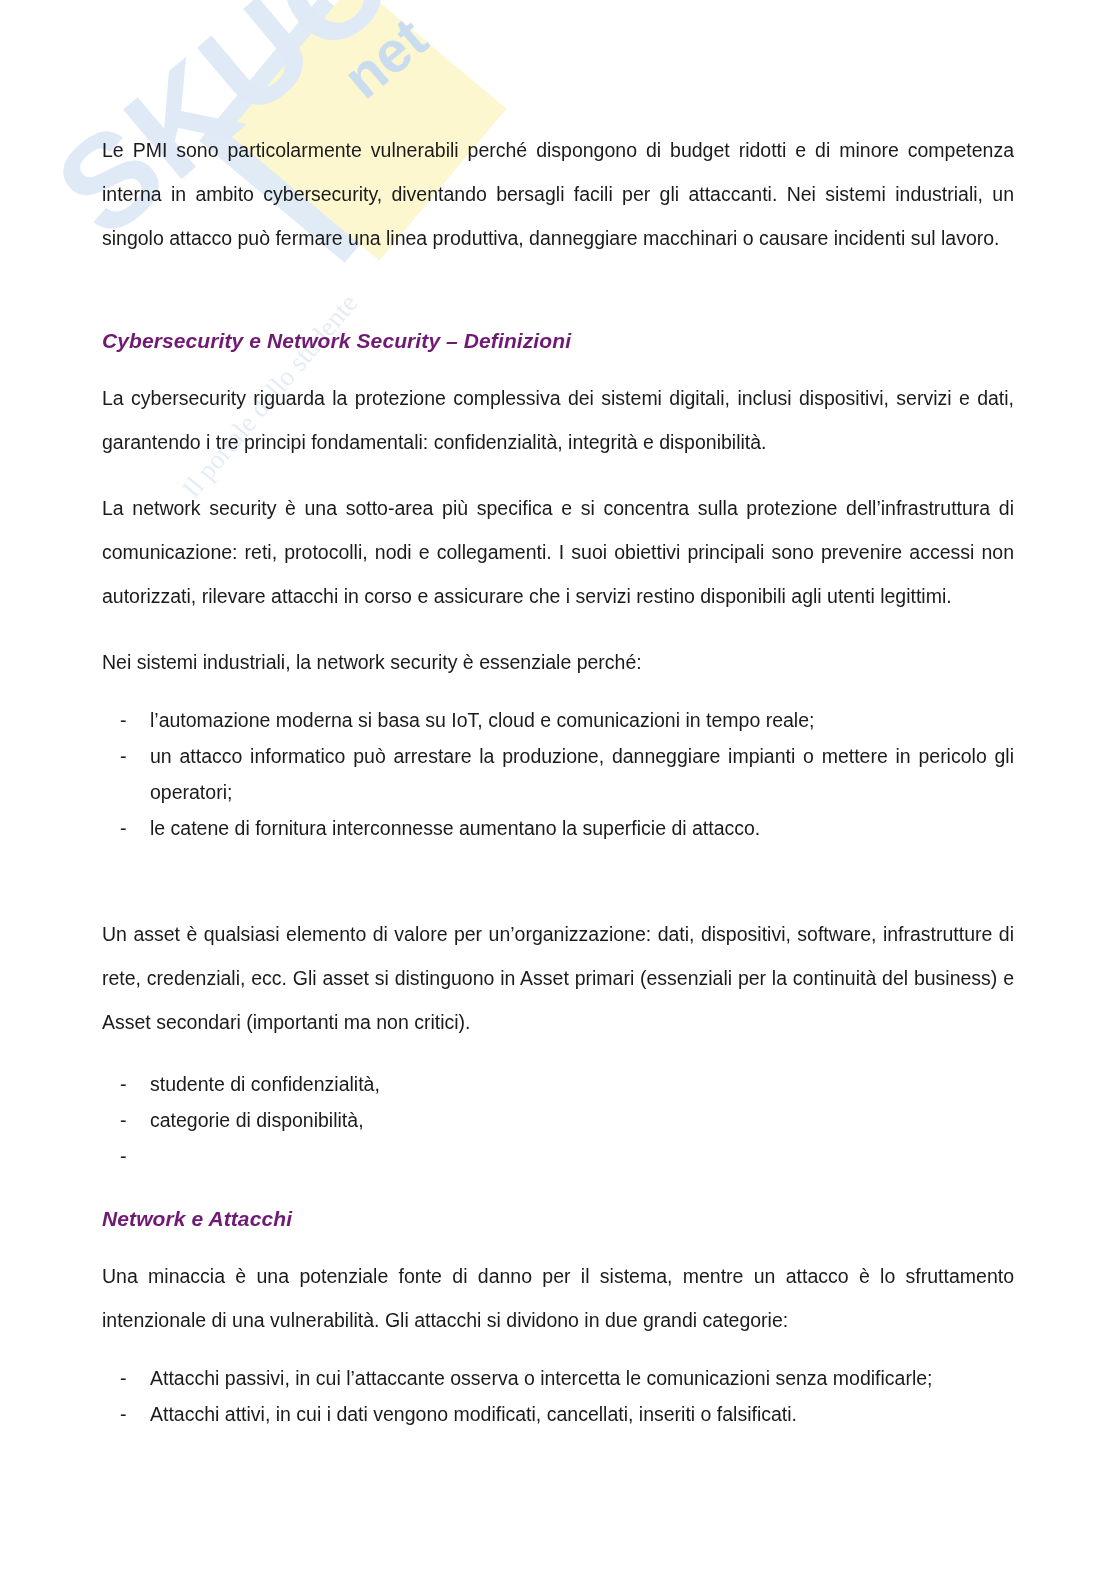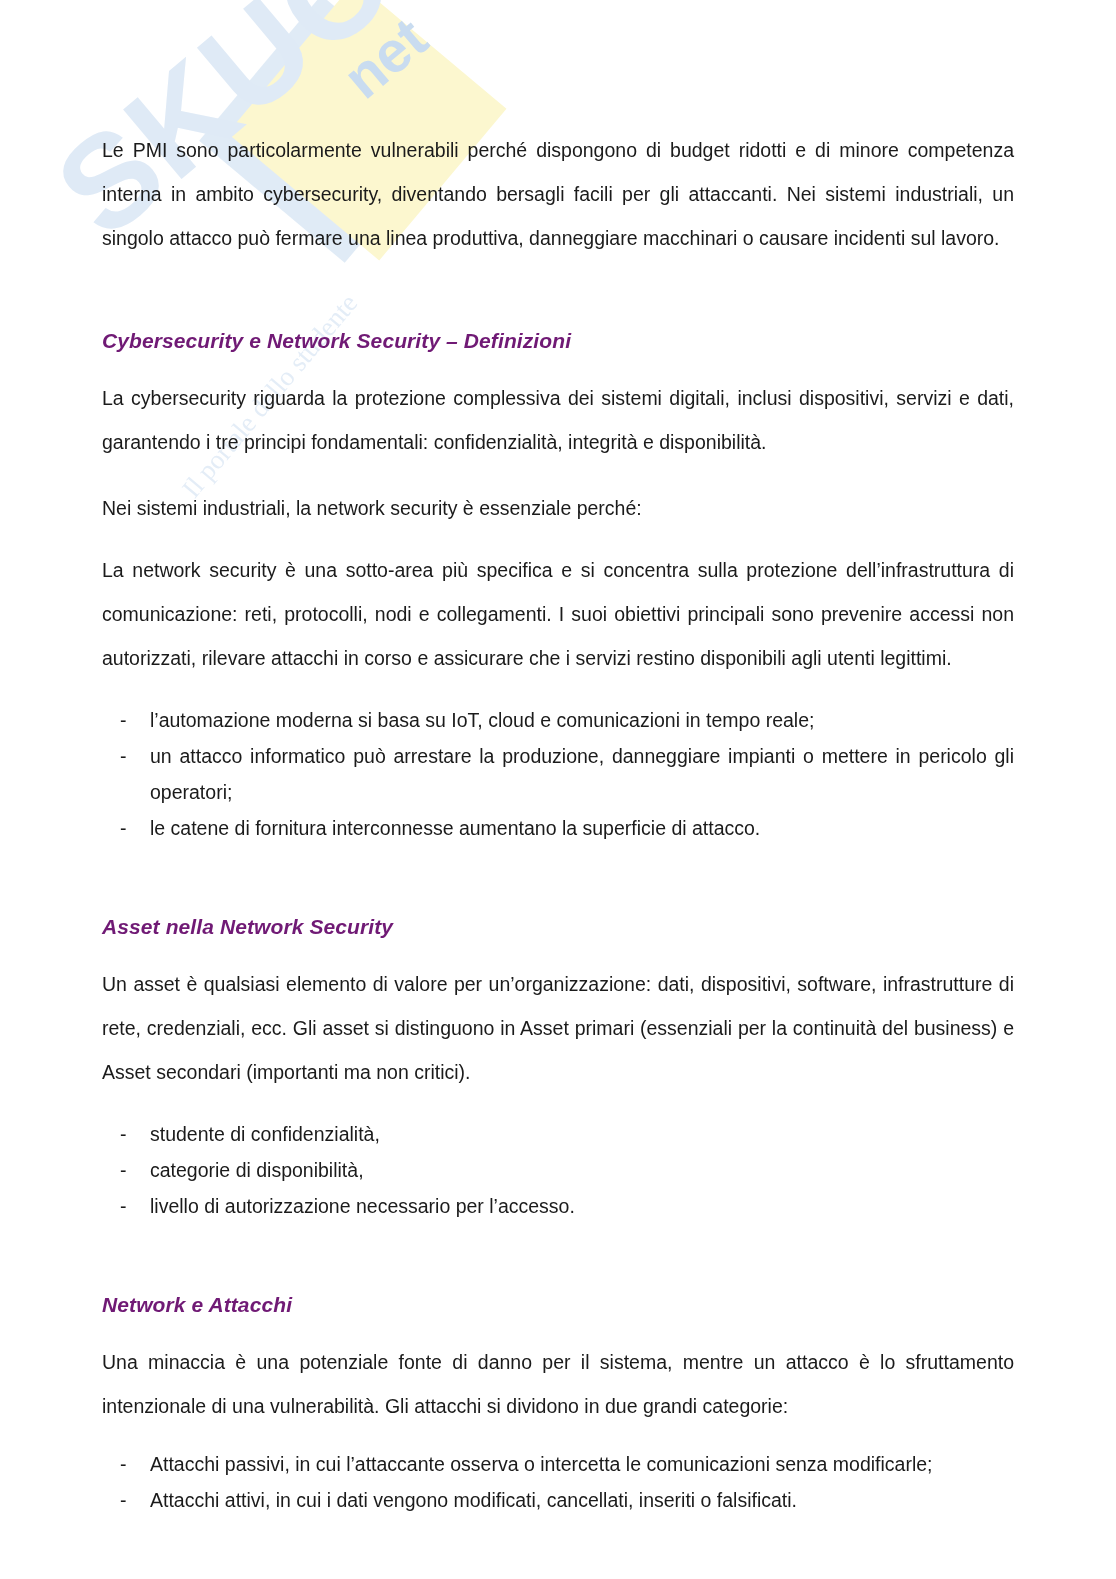--- a/index.html
+++ b/index.html
@@ -150,58 +150,56 @@
     <div class="top-pad"></div>
 
     <p class="body">Le PMI sono particolarmente vulnerabili perché dispongono di budget ridotti e di minore competenza interna in ambito cybersecurity, diventando bersagli facili per gli attaccanti. Nei sistemi industriali, un singolo attacco può fermare una linea produttiva, danneggiare macchinari o causare incidenti sul lavoro.</p>
 
     <div class="spacer-lg"></div>
 
     <h2 class="section">Cybersecurity e Network Security – Definizioni</h2>
 
     <p class="body">La cybersecurity riguarda la protezione complessiva dei sistemi digitali, inclusi dispositivi, servizi e dati, garantendo i tre principi fondamentali: confidenzialità, integrità e disponibilità.</p>
 
+    <p class="body">La network security è una sotto-area più specifica e si concentra sulla protezione dell’infrastruttura di comunicazione: reti, protocolli, nodi e collegamenti. I suoi obiettivi principali sono prevenire accessi non autorizzati, rilevare attacchi in corso e assicurare che i servizi restino disponibili agli utenti legittimi.</p>
+
     <p class="body tight">Nei sistemi industriali, la network security è essenziale perché:</p>
 
-    <p class="body">La network security è una sotto-area più specifica e si concentra sulla protezione dell’infrastruttura di comunicazione: reti, protocolli, nodi e collegamenti. I suoi obiettivi principali sono prevenire accessi non autorizzati, rilevare attacchi in corso e assicurare che i servizi restino disponibili agli utenti legittimi.</p>
-
     <ul class="dashlist">
       <li>
         <span class="dash">-</span>
         <span>l’automazione moderna si basa su IoT, cloud e comunicazioni in tempo reale;</span>
       </li>
       <li>
         <span class="dash">-</span>
         <span>un attacco informatico può arrestare la produzione, danneggiare impianti o mettere in pericolo gli operatori;</span>
       </li>
       <li>
         <span class="dash">-</span>
         <span>le catene di fornitura interconnesse aumentano la superficie di attacco.</span>
       </li>
     </ul>
 
     <div class="spacer-lg"></div>
 
-    <h2 class="section">Asset nella Network Security</h2>
 
     <p class="body">Un asset è qualsiasi elemento di valore per un’organizzazione: dati, dispositivi, software, infrastrutture di rete, credenziali, ecc. Gli asset si distinguono in Asset primari (essenziali per la continuità del business) e Asset secondari (importanti ma non critici).</p>
 
 
     <ul class="dashlist">
       <li>
         <span class="dash">-</span>
         <span>studente di confidenzialità,</span>
       </li>
       <li>
         <span class="dash">-</span>
         <span>categorie di disponibilità,</span>
       </li>
       <li>
         <span class="dash">-</span>
-        <span>livello di autorizzazione necessario per l’accesso.</span>
       </li>
     </ul>
 
 
     <div class="spacer-lg"></div>
 
     <h2 class="section">Network e Attacchi</h2>
 
     <p class="body tight">Una minaccia è una potenziale fonte di danno per il sistema, mentre un attacco è lo sfruttamento intenzionale di una vulnerabilità. Gli attacchi si dividono in due grandi categorie:</p>
 

